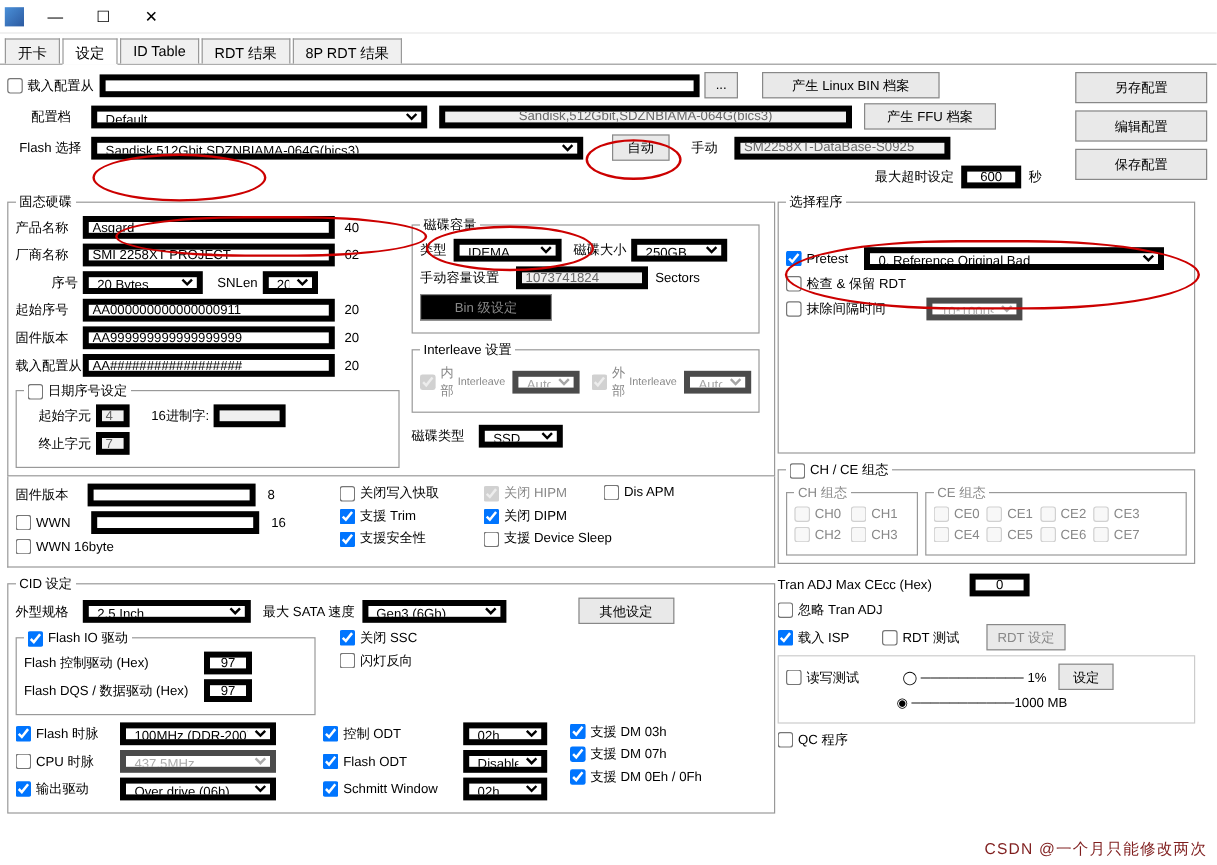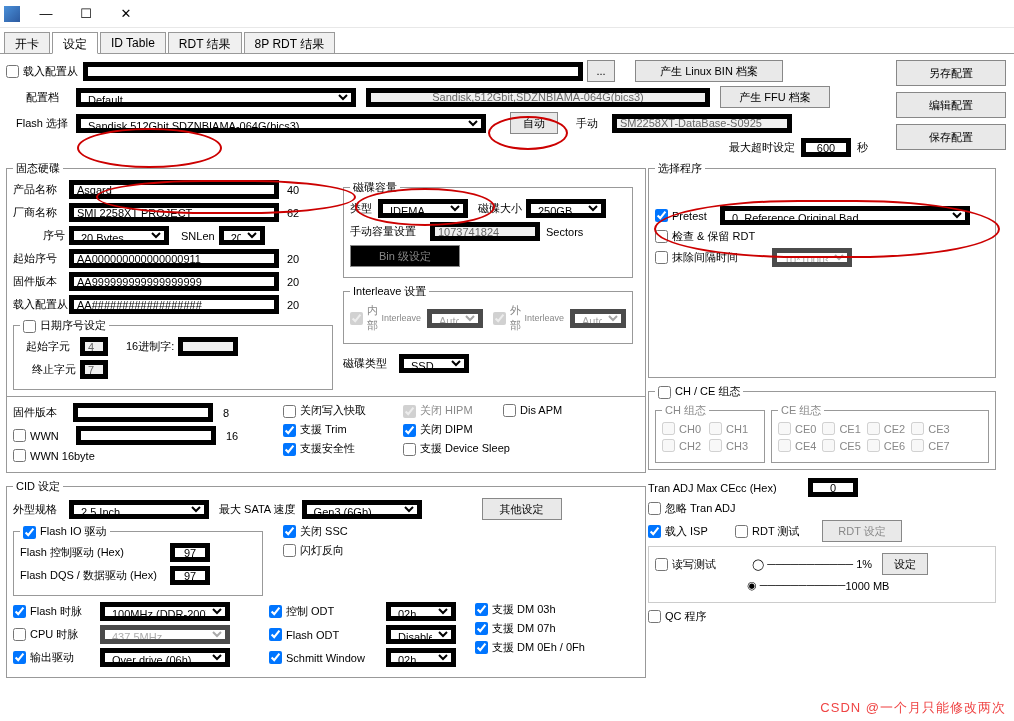--- a/index.html
+++ b/index.html
@@ -17,21 +17,21 @@
 input[type=text], select { border: 5px solid #000000; background: #fff; height: 19px; padding: 0 3px; font-size: 11px; }
 input[type=text][readonly], input[type=text].dis { background: #f0f0f0; color: #666; }
 button.btn { border: 1px solid #888; background: #e9e9e9; height: 22px; padding: 0 8px; font-size: 11px; }
 fieldset { border: 1px solid #999; margin: 0; padding: 4px 6px 6px 6px; }
 fieldset > legend { padding: 0 3px; font-size: 11px; }
 .lbl { display: inline-block; }
 .sel-hi { background: #0078d7; color: #fff; }
 .right-btns { position: absolute; right: 8px; top: 6px; width: 110px; display: flex; flex-direction: column; gap: 6px; }
 .right-btns button { height: 26px; }
 .circle { position: absolute; border: 2px solid #c00; border-radius: 50%; pointer-events: none; }
-.watermark { position: absolute; right: 8px; bottom: 4px; color: #ef4444; font-size: 13px; letter-spacing: 1px; pointer-events: none; }
+.watermark { position: absolute; right: 8px; bottom: 4px; color: #7f1d1d; font-size: 13px; letter-spacing: 1px; pointer-events: none; }
 </style>
 </head>
 <body>
 
 <div class="titlebar">
   <div class="ico"></div>
   <div class="winbtns">
     <div class="winbtn">—</div>
     <div class="winbtn">☐</div>
     <div class="winbtn close">✕</div>
@@ -117,21 +117,21 @@
                 <span style="margin-left:8px">20</span>
               </div>
             <div class="row">
                 <span class="lbl" style="width:56px">载入配置从</span>
                 <input type="text" style="width: 210px;" value="AA##################">
                 <span style="margin-left:8px">20</span>
               </div>
             <fieldset style="margin-top:2px">
               <legend><input type="checkbox" style=""><span>日期序号设定</span></legend>
               <div class="row">
-                  <span class="lbl" style="width:60px;text-align:center;padding-right:4px">起始字元</span>
+                  <span class="lbl" style="width:60px;text-align:right;padding-right:4px">起始字元</span>
                   <input type="text" class="dis" readonly="" style="width: 28px;" value="4">
                   <span style="margin-left:18px">16进制字:</span>
                   <input type="text" class="dis" readonly="" style="width: 60px; margin-left: 4px;">
                 </div>
               <div class="row">
                   <span class="lbl" style="width:60px;text-align:right;padding-right:4px">终止字元</span>
                   <input type="text" class="dis" readonly="" style="width: 28px;" value="7">
                 </div>
             </fieldset>
           </div>
@@ -365,21 +365,21 @@
         </div>
       <div class="row">
           <input type="checkbox" style="">
           <span>忽略 Tran ADJ</span>
         </div>
       <div class="row">
           <input type="checkbox" checked="" style="">
           <span style="width:70px">载入 ISP</span>
           <input type="checkbox" style="">
           <span style="width:70px">RDT 测试</span>
-          <button class="btn" style="width:80px;color:#888">RDT 设定</button>
+          <button class="btn" style="width:66px;color:#888">RDT 设定</button>
         </div>
       <div style="border:1px solid #ccc;padding:6px;margin-top:4px">
         <div class="row">
             <input type="checkbox" style="">
             <span style="width:60px">读写测试</span>
           <span style="margin-left:20px">◯ ─────────── <span>1%</span></span>
           <button class="btn" style="width:46px;margin-left:10px">设定</button>
         </div>
         <div class="row" style="padding-left:92px">◉ ─────────── <span>1000 MB</span></div>
       </div>

